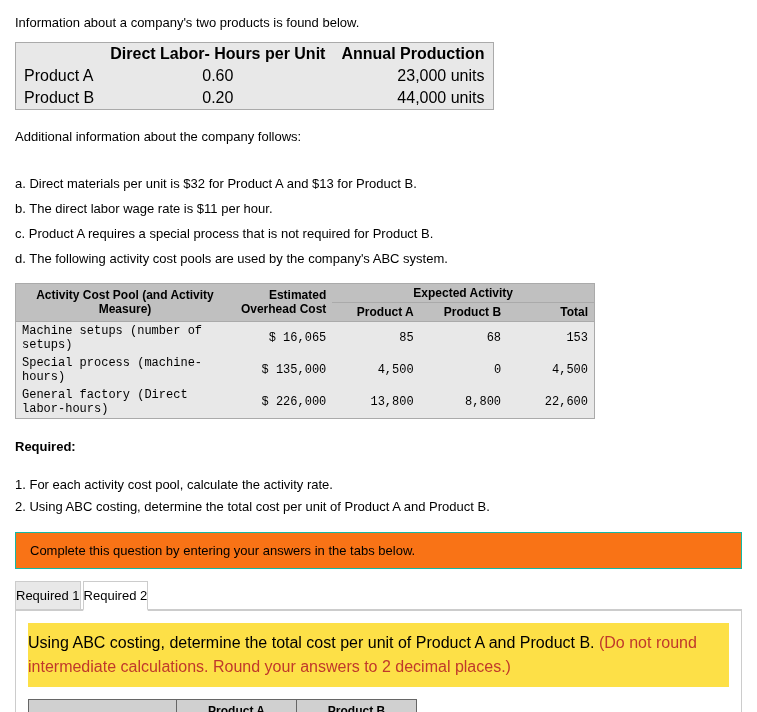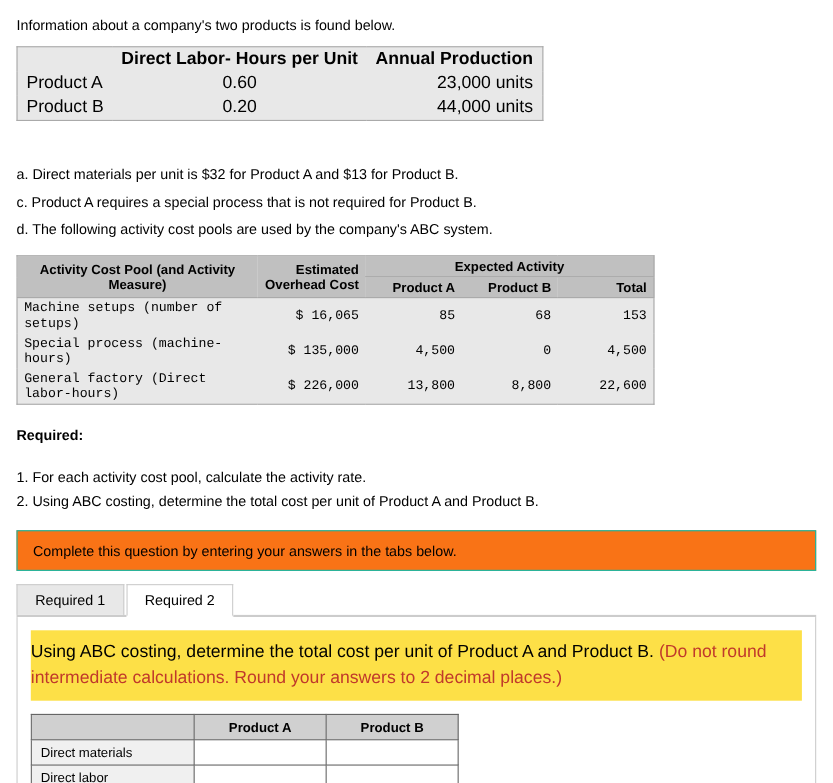--- a/index.html
+++ b/index.html
@@ -58,21 +58,21 @@
       background: #f97316;
       padding: 10px 14px;
       margin-bottom: 12px;
     }
     .tabs-row {
       display: flex;
       border-bottom: 2px solid #ccc;
       margin-bottom: 0;
     }
     .tab {
-      padding: 6px 16px;
+      padding: 6px 0;
       border: 1px solid #ccc;
       border-bottom: none;
       cursor: pointer;
       background: #e8e8e8;
       font-size: 13px;
       margin-right: 2px;
     }
     .tab.active {
       background: #fff;
       border-bottom: 2px solid #fff;
@@ -151,23 +151,25 @@
   </tr>
       <tr>
     <td>Product B</td>
     <td style="text-align:center">0.20</td>
     <td style="text-align:right">44,000 units</td>
   </tr>
     </tbody>
 </table>
 
 <div class="additional-info">
+  <p>Additional information about the company follows:</p>
   <br>
   <div id="additional-items">
       <p>a. Direct materials per unit is $32 for Product A and $13 for Product B.</p>
+      <p>b. The direct labor wage rate is $11 per hour.</p>
       <p>c. Product A requires a special process that is not required for Product B.</p>
       <p>d. The following activity cost pools are used by the company's ABC system.</p>
     </div>
 </div>
 
 <table class="activity-table">
   <thead>
     <tr>
       <th class="col-pool" rowspan="2">Activity Cost Pool (and Activity Measure)</th>
       <th class="col-est" rowspan="2">Estimated<br>Overhead Cost</th>

